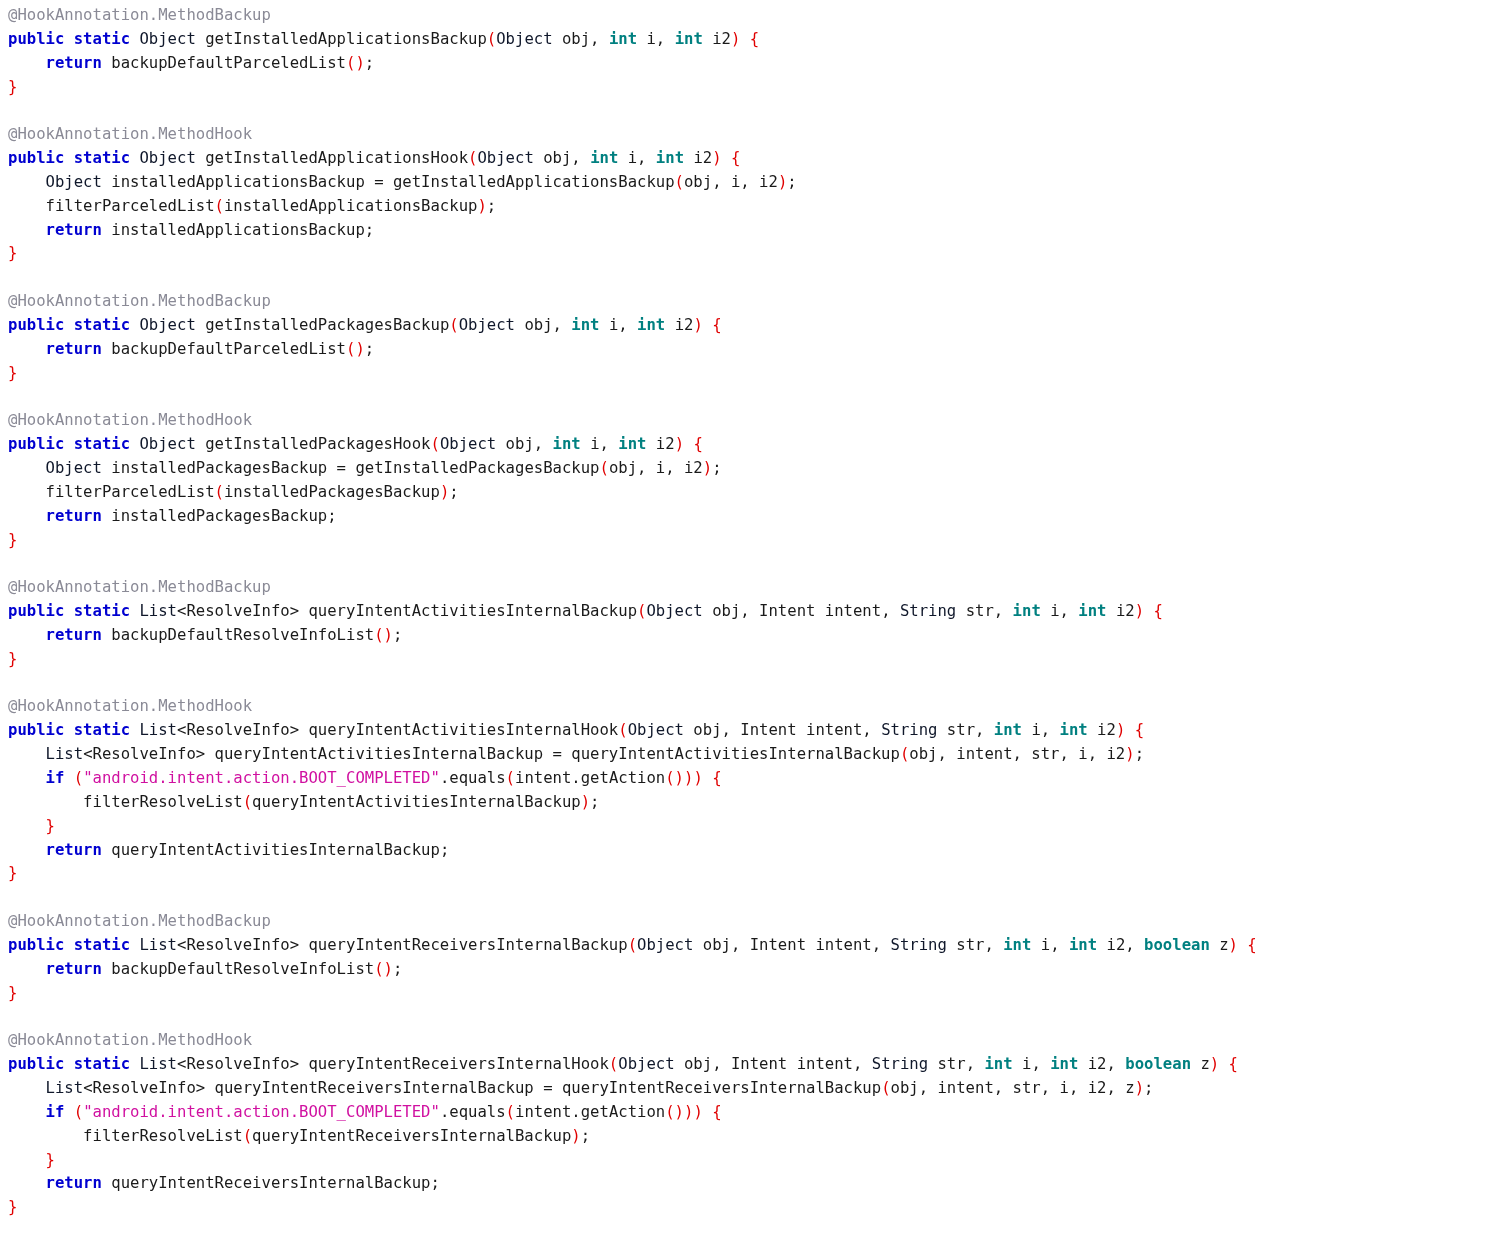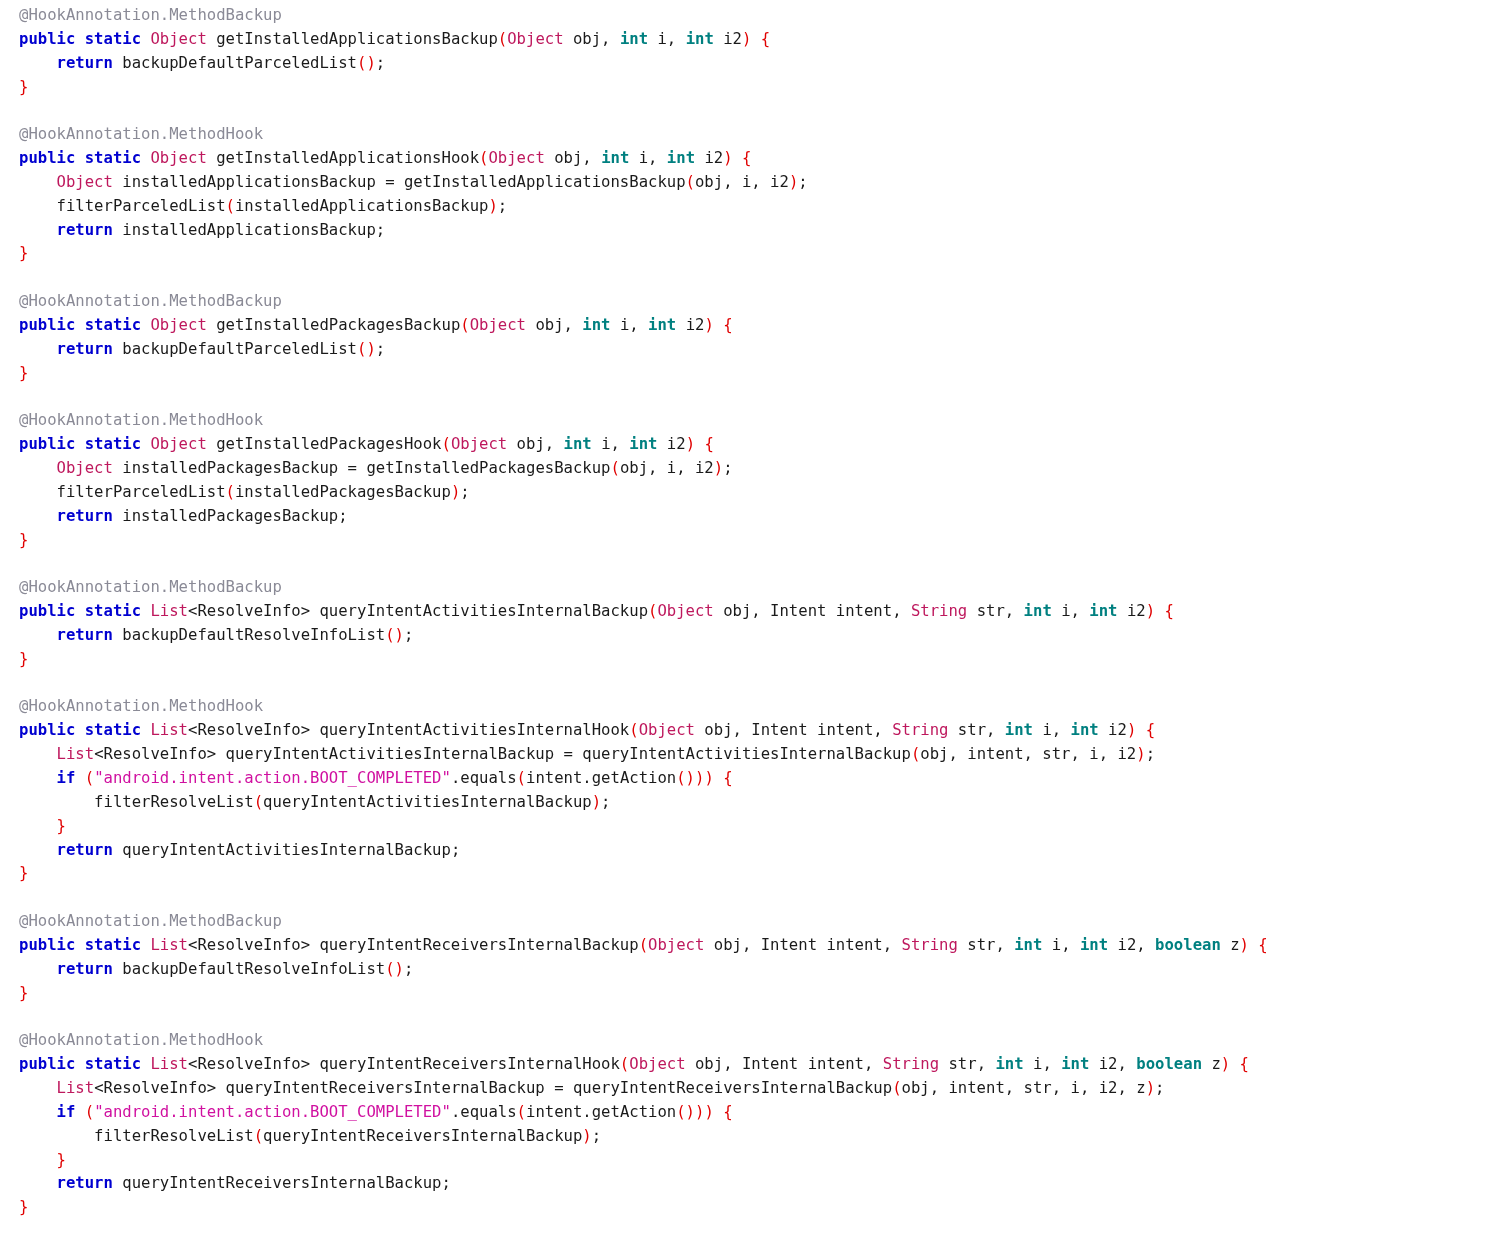--- a/index.html
+++ b/index.html
@@ -17,26 +17,25 @@
     padding: 4px 0 0 8px;
     font-size: 15.6px;
     line-height: 23.85px;
     white-space: pre;
     letter-spacing: 0px;
     -webkit-font-smoothing: antialiased;
   }
   .line {
     height: 23.85px;
     white-space: pre;
-    margin-left: 11px;
   }
   
   .kw   { color: #0000d0; font-weight: bold; text-align: right; }   
   .prim { color: #008080; font-weight: bold; text-align: center; }   
-  .type { color: #be185d; }                      
+  .type { color: #0f172a; }                      
   .plain{ color: #1a1a1a; }                      
   .punc { color: #e00000; }                      
   .str  { color: #d010a0; }                      
   .ann  { color: #8a8a96; }                      
 </style>
 </head>
 <body>
 
 <div id="code" style="background: rgb(255, 255, 255); font-size: 15.6px; line-height: 23.85px;"><div class="line"><span class="ann">@HookAnnotation.MethodBackup</span></div><div class="line"><span class="kw">public static </span><span class="type">Object</span><span class="plain"> getInstalledApplicationsBackup</span><span class="punc">(</span><span class="type">Object</span><span class="plain"> obj, </span><span class="prim">int</span><span class="plain"> i, </span><span class="prim">int</span><span class="plain"> i2</span><span class="punc">) {</span></div><div class="line"><span class="plain">    </span><span class="kw">return</span><span class="plain"> backupDefaultParceledList</span><span class="punc">()</span><span class="plain">;</span></div><div class="line"><span class="punc">}</span></div><div class="line">&nbsp;</div><div class="line"><span class="ann">@HookAnnotation.MethodHook</span></div><div class="line"><span class="kw">public static </span><span class="type">Object</span><span class="plain"> getInstalledApplicationsHook</span><span class="punc">(</span><span class="type">Object</span><span class="plain"> obj, </span><span class="prim">int</span><span class="plain"> i, </span><span class="prim">int</span><span class="plain"> i2</span><span class="punc">) {</span></div><div class="line"><span class="plain">    </span><span class="type">Object</span><span class="plain"> installedApplicationsBackup = getInstalledApplicationsBackup</span><span class="punc">(</span><span class="plain">obj, i, i2</span><span class="punc">)</span><span class="plain">;</span></div><div class="line"><span class="plain">    filterParceledList</span><span class="punc">(</span><span class="plain">installedApplicationsBackup</span><span class="punc">)</span><span class="plain">;</span></div><div class="line"><span class="plain">    </span><span class="kw">return</span><span class="plain"> installedApplicationsBackup;</span></div><div class="line"><span class="punc">}</span></div><div class="line">&nbsp;</div><div class="line"><span class="ann">@HookAnnotation.MethodBackup</span></div><div class="line"><span class="kw">public static </span><span class="type">Object</span><span class="plain"> getInstalledPackagesBackup</span><span class="punc">(</span><span class="type">Object</span><span class="plain"> obj, </span><span class="prim">int</span><span class="plain"> i, </span><span class="prim">int</span><span class="plain"> i2</span><span class="punc">) {</span></div><div class="line"><span class="plain">    </span><span class="kw">return</span><span class="plain"> backupDefaultParceledList</span><span class="punc">()</span><span class="plain">;</span></div><div class="line"><span class="punc">}</span></div><div class="line">&nbsp;</div><div class="line"><span class="ann">@HookAnnotation.MethodHook</span></div><div class="line"><span class="kw">public static </span><span class="type">Object</span><span class="plain"> getInstalledPackagesHook</span><span class="punc">(</span><span class="type">Object</span><span class="plain"> obj, </span><span class="prim">int</span><span class="plain"> i, </span><span class="prim">int</span><span class="plain"> i2</span><span class="punc">) {</span></div><div class="line"><span class="plain">    </span><span class="type">Object</span><span class="plain"> installedPackagesBackup = getInstalledPackagesBackup</span><span class="punc">(</span><span class="plain">obj, i, i2</span><span class="punc">)</span><span class="plain">;</span></div><div class="line"><span class="plain">    filterParceledList</span><span class="punc">(</span><span class="plain">installedPackagesBackup</span><span class="punc">)</span><span class="plain">;</span></div><div class="line"><span class="plain">    </span><span class="kw">return</span><span class="plain"> installedPackagesBackup;</span></div><div class="line"><span class="punc">}</span></div><div class="line">&nbsp;</div><div class="line"><span class="ann">@HookAnnotation.MethodBackup</span></div><div class="line"><span class="kw">public static </span><span class="type">List</span><span class="plain">&lt;ResolveInfo&gt; queryIntentActivitiesInternalBackup</span><span class="punc">(</span><span class="type">Object</span><span class="plain"> obj, Intent intent, </span><span class="type">String</span><span class="plain"> str, </span><span class="prim">int</span><span class="plain"> i, </span><span class="prim">int</span><span class="plain"> i2</span><span class="punc">) {</span></div><div class="line"><span class="plain">    </span><span class="kw">return</span><span class="plain"> backupDefaultResolveInfoList</span><span class="punc">()</span><span class="plain">;</span></div><div class="line"><span class="punc">}</span></div><div class="line">&nbsp;</div><div class="line"><span class="ann">@HookAnnotation.MethodHook</span></div><div class="line"><span class="kw">public static </span><span class="type">List</span><span class="plain">&lt;ResolveInfo&gt; queryIntentActivitiesInternalHook</span><span class="punc">(</span><span class="type">Object</span><span class="plain"> obj, Intent intent, </span><span class="type">String</span><span class="plain"> str, </span><span class="prim">int</span><span class="plain"> i, </span><span class="prim">int</span><span class="plain"> i2</span><span class="punc">) {</span></div><div class="line"><span class="plain">    </span><span class="type">List</span><span class="plain">&lt;ResolveInfo&gt; queryIntentActivitiesInternalBackup = queryIntentActivitiesInternalBackup</span><span class="punc">(</span><span class="plain">obj, intent, str, i, i2</span><span class="punc">)</span><span class="plain">;</span></div><div class="line"><span class="plain">    </span><span class="kw">if</span><span class="plain"> </span><span class="punc">(</span><span class="str">"android.intent.action.BOOT_COMPLETED"</span><span class="plain">.equals</span><span class="punc">(</span><span class="plain">intent.getAction</span><span class="punc">()))</span><span class="plain"> </span><span class="punc">{</span></div><div class="line"><span class="plain">        filterResolveList</span><span class="punc">(</span><span class="plain">queryIntentActivitiesInternalBackup</span><span class="punc">)</span><span class="plain">;</span></div><div class="line"><span class="plain">    </span><span class="punc">}</span></div><div class="line"><span class="plain">    </span><span class="kw">return</span><span class="plain"> queryIntentActivitiesInternalBackup;</span></div><div class="line"><span class="punc">}</span></div><div class="line">&nbsp;</div><div class="line"><span class="ann">@HookAnnotation.MethodBackup</span></div><div class="line"><span class="kw">public static </span><span class="type">List</span><span class="plain">&lt;ResolveInfo&gt; queryIntentReceiversInternalBackup</span><span class="punc">(</span><span class="type">Object</span><span class="plain"> obj, Intent intent, </span><span class="type">String</span><span class="plain"> str, </span><span class="prim">int</span><span class="plain"> i, </span><span class="prim">int</span><span class="plain"> i2, </span><span class="prim">boolean</span><span class="plain"> z</span><span class="punc">) {</span></div><div class="line"><span class="plain">    </span><span class="kw">return</span><span class="plain"> backupDefaultResolveInfoList</span><span class="punc">()</span><span class="plain">;</span></div><div class="line"><span class="punc">}</span></div><div class="line">&nbsp;</div><div class="line"><span class="ann">@HookAnnotation.MethodHook</span></div><div class="line"><span class="kw">public static </span><span class="type">List</span><span class="plain">&lt;ResolveInfo&gt; queryIntentReceiversInternalHook</span><span class="punc">(</span><span class="type">Object</span><span class="plain"> obj, Intent intent, </span><span class="type">String</span><span class="plain"> str, </span><span class="prim">int</span><span class="plain"> i, </span><span class="prim">int</span><span class="plain"> i2, </span><span class="prim">boolean</span><span class="plain"> z</span><span class="punc">) {</span></div><div class="line"><span class="plain">    </span><span class="type">List</span><span class="plain">&lt;ResolveInfo&gt; queryIntentReceiversInternalBackup = queryIntentReceiversInternalBackup</span><span class="punc">(</span><span class="plain">obj, intent, str, i, i2, z</span><span class="punc">)</span><span class="plain">;</span></div><div class="line"><span class="plain">    </span><span class="kw">if</span><span class="plain"> </span><span class="punc">(</span><span class="str">"android.intent.action.BOOT_COMPLETED"</span><span class="plain">.equals</span><span class="punc">(</span><span class="plain">intent.getAction</span><span class="punc">()))</span><span class="plain"> </span><span class="punc">{</span></div><div class="line"><span class="plain">        filterResolveList</span><span class="punc">(</span><span class="plain">queryIntentReceiversInternalBackup</span><span class="punc">)</span><span class="plain">;</span></div><div class="line"><span class="plain">    </span><span class="punc">}</span></div><div class="line"><span class="plain">    </span><span class="kw">return</span><span class="plain"> queryIntentReceiversInternalBackup;</span></div><div class="line"><span class="punc">}</span></div></div>
 

